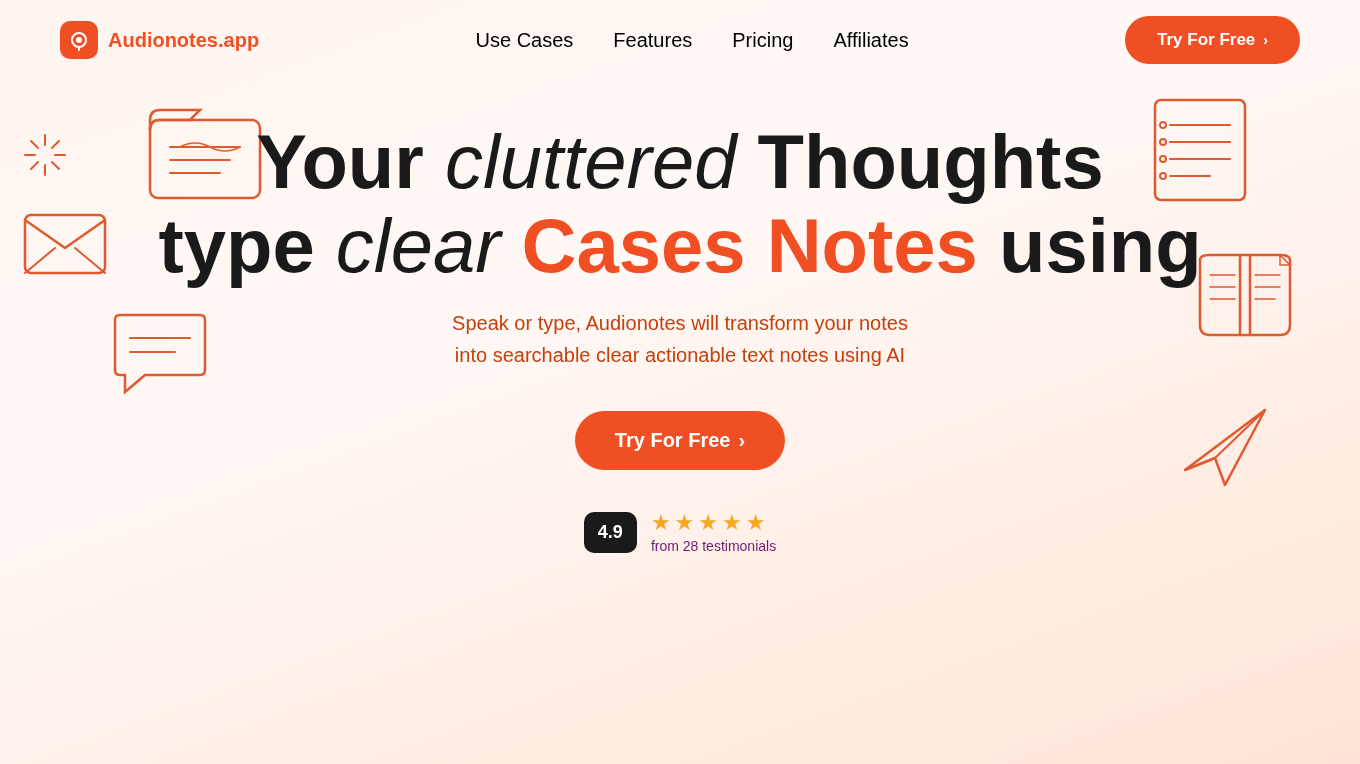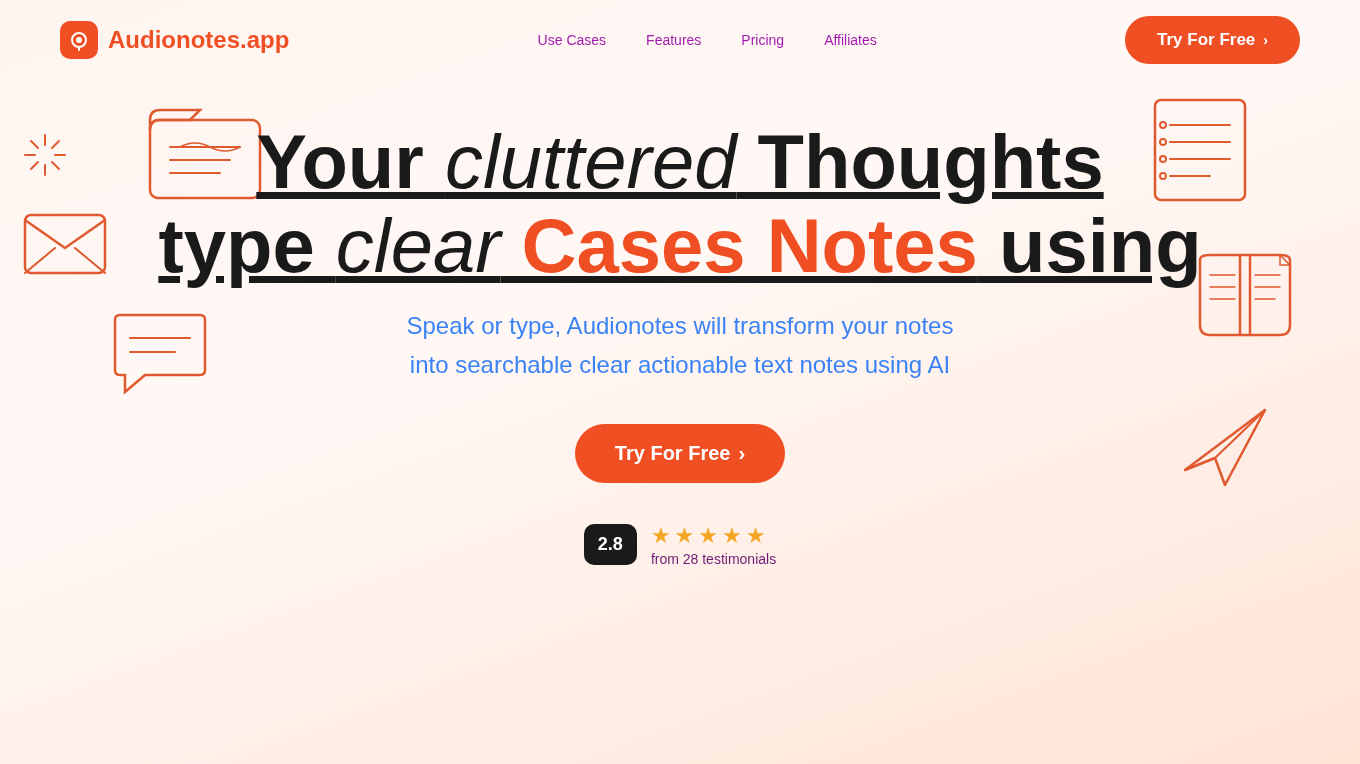--- a/index.html
+++ b/index.html
@@ -38,40 +38,40 @@
       align-items: center;
       justify-content: center;
     }
 
     .logo-icon svg {
       width: 22px;
       height: 22px;
     }
 
     .logo-text {
-      font-size: 24px;
+      font-size: 20px;
       font-weight: 600;
       color: #1a1a1a;
     }
 
     .logo-text span {
       color: #f04e23;
     }
 
     .nav-links {
       display: flex;
       align-items: center;
       gap: 40px;
       list-style: none;
     }
 
     .nav-links a {
       text-decoration: none;
-      color: #a21caf;
-      font-size: 14px;
+      color: #000000;
+      font-size: 20px;
       font-weight: 500;
     }
 
     .nav-cta {
       background: #f04e23;
       color: white;
       border: none;
       border-radius: 50px;
       padding: 14px 32px;
       font-size: 17px;
@@ -93,35 +93,34 @@
       position: relative;
       z-index: 2;
     }
 
     .hero-title {
       font-size: 76px;
       font-weight: 800;
       line-height: 1.1;
       color: #1a1a1a;
       margin-bottom: 20px;
-      text-decoration: underline;
     }
 
     .hero-title .italic {
       font-style: italic;
       font-weight: 400;
     }
 
     .hero-title .orange {
       color: #f04e23;
     }
 
     .hero-subtitle {
-      font-size: 24px;
-      color: #3b82f6;
+      font-size: 20px;
+      color: #c2410c;
       line-height: 1.6;
       margin-bottom: 40px;
     }
 
     .hero-cta {
       display: inline-flex;
       align-items: center;
       gap: 8px;
       background: #f04e23;
       color: white;
@@ -347,21 +346,21 @@
     <span>into searchable clear actionable text notes using AI</span>
   </p>
 
   <button class="hero-cta">
     <span>Try For Free</span>
     <span>›</span>
   </button>
 
   
   <div class="rating-wrap">
-    <div class="rating-badge">2.8</div>
+    <div class="rating-badge">4.9</div>
     <div class="stars-wrap">
       <div class="stars">
         <span class="star">★</span>
         <span class="star">★</span>
         <span class="star">★</span>
         <span class="star">★</span>
         <span class="star">★</span>
       </div>
       <span class="testimonials-text">from 28 testimonials</span>
     </div>

